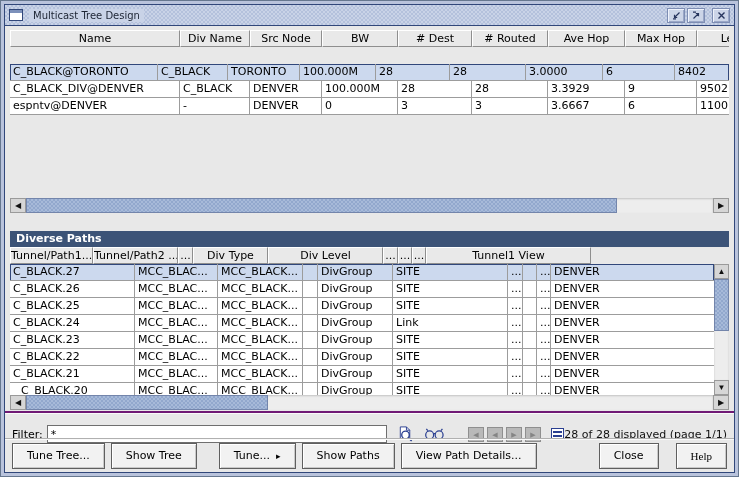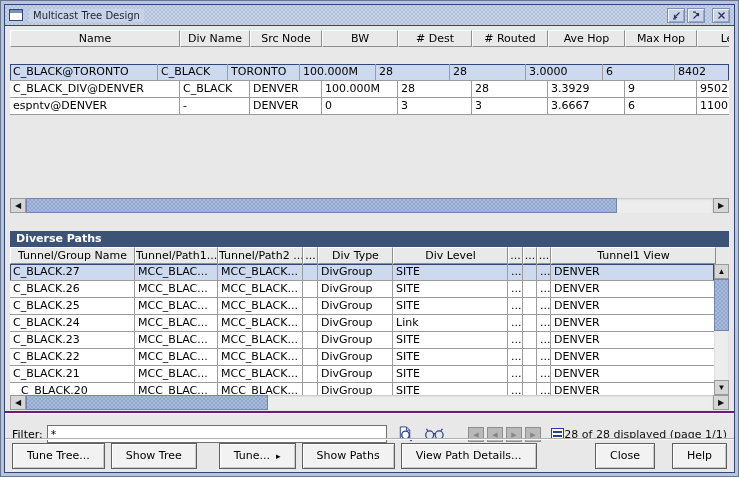--- a/index.html
+++ b/index.html
@@ -98,21 +98,21 @@
   .buttonbar{position:absolute;left:0;right:0;top:412px;bottom:0;display:flex;align-items:center;
     border-top:1px solid #b0b0b0;box-shadow:inset 0 1px 0 #fafafa;padding:0 7px;}
   .btn{height:26px;border:1px solid #5f5f5f;background:#f2f2f2;
     box-shadow:inset 1px 1px 0 #ffffff, inset -1px -1px 0 #c9c9c9;
     font-family:"DejaVu Sans",sans-serif;font-size:11px;color:#000;
     padding:0 14px;margin-right:6px;white-space:nowrap;display:flex;align-items:center;justify-content:center;}
   .btn .arrow{font-size:9px;margin-left:6px;}
   #btn-tune{margin-left:16px;}
   #btn-view{margin-right:0;text-align:center;}
   #btn-close{margin-left:auto;}
-  #btn-help{margin-left:11px;margin-right:0;}
+  #btn-help{margin-left:11px;margin-right:0;font-family:Liberation Serif, serif;}
 </style>
 </head>
 <body>
 
 <div class="window">
 
   <div class="titlebar">
     <svg width="14" height="12" viewBox="0 0 14 12">
       <rect x="0.5" y="0.5" width="13" height="11" fill="#ffffff" stroke="#31477a"></rect>
       <rect x="1" y="1" width="12" height="3" fill="#7c90ba"></rect>
@@ -189,21 +189,20 @@
     <div class="hscroll" id="mt-hscroll">
       <button class="sb-btn"><span>◀</span></button>
       <div class="sb-track">
         <div class="sb-thumb" id="mt-thumb"></div>
       </div>
       <button class="sb-btn"><span>▶</span></button>
     </div>
 
     <div class="section-title" id="dp-title">Diverse Paths</div>
     <div class="thead" id="dp-thead">
-        <div class="th" style="width: 125px;">Tunnel/Group Name</div>
         <div class="th" style="width: 83px;">Tunnel/Path1...</div>
         <div class="th" style="width: 85px;">Tunnel/Path2 ...</div>
         <div class="th" style="width: 15px;">...</div>
         <div class="th" style="width: 75px;">Div Type</div>
         <div class="th" style="width: 115px;">Div Level</div>
         <div class="th" style="width: 15px;">...</div>
         <div class="th" style="width: 14px;">...</div>
         <div class="th" style="width: 14px;">...</div>
         <div class="th" style="width: 165px;">Tunnel1 View</div>
       </div>

